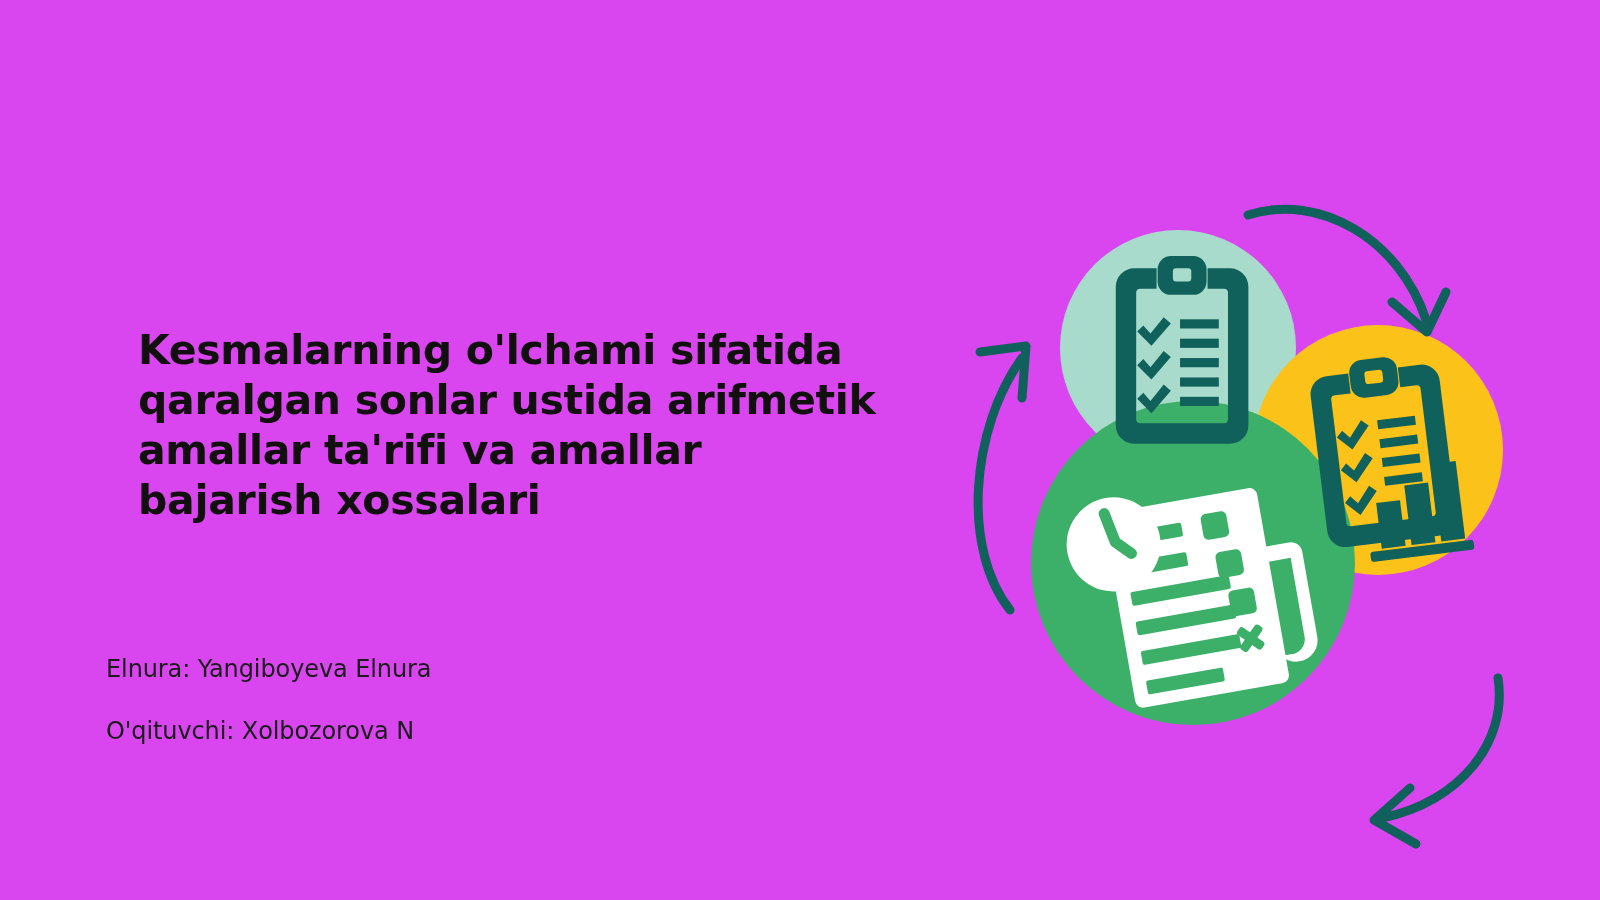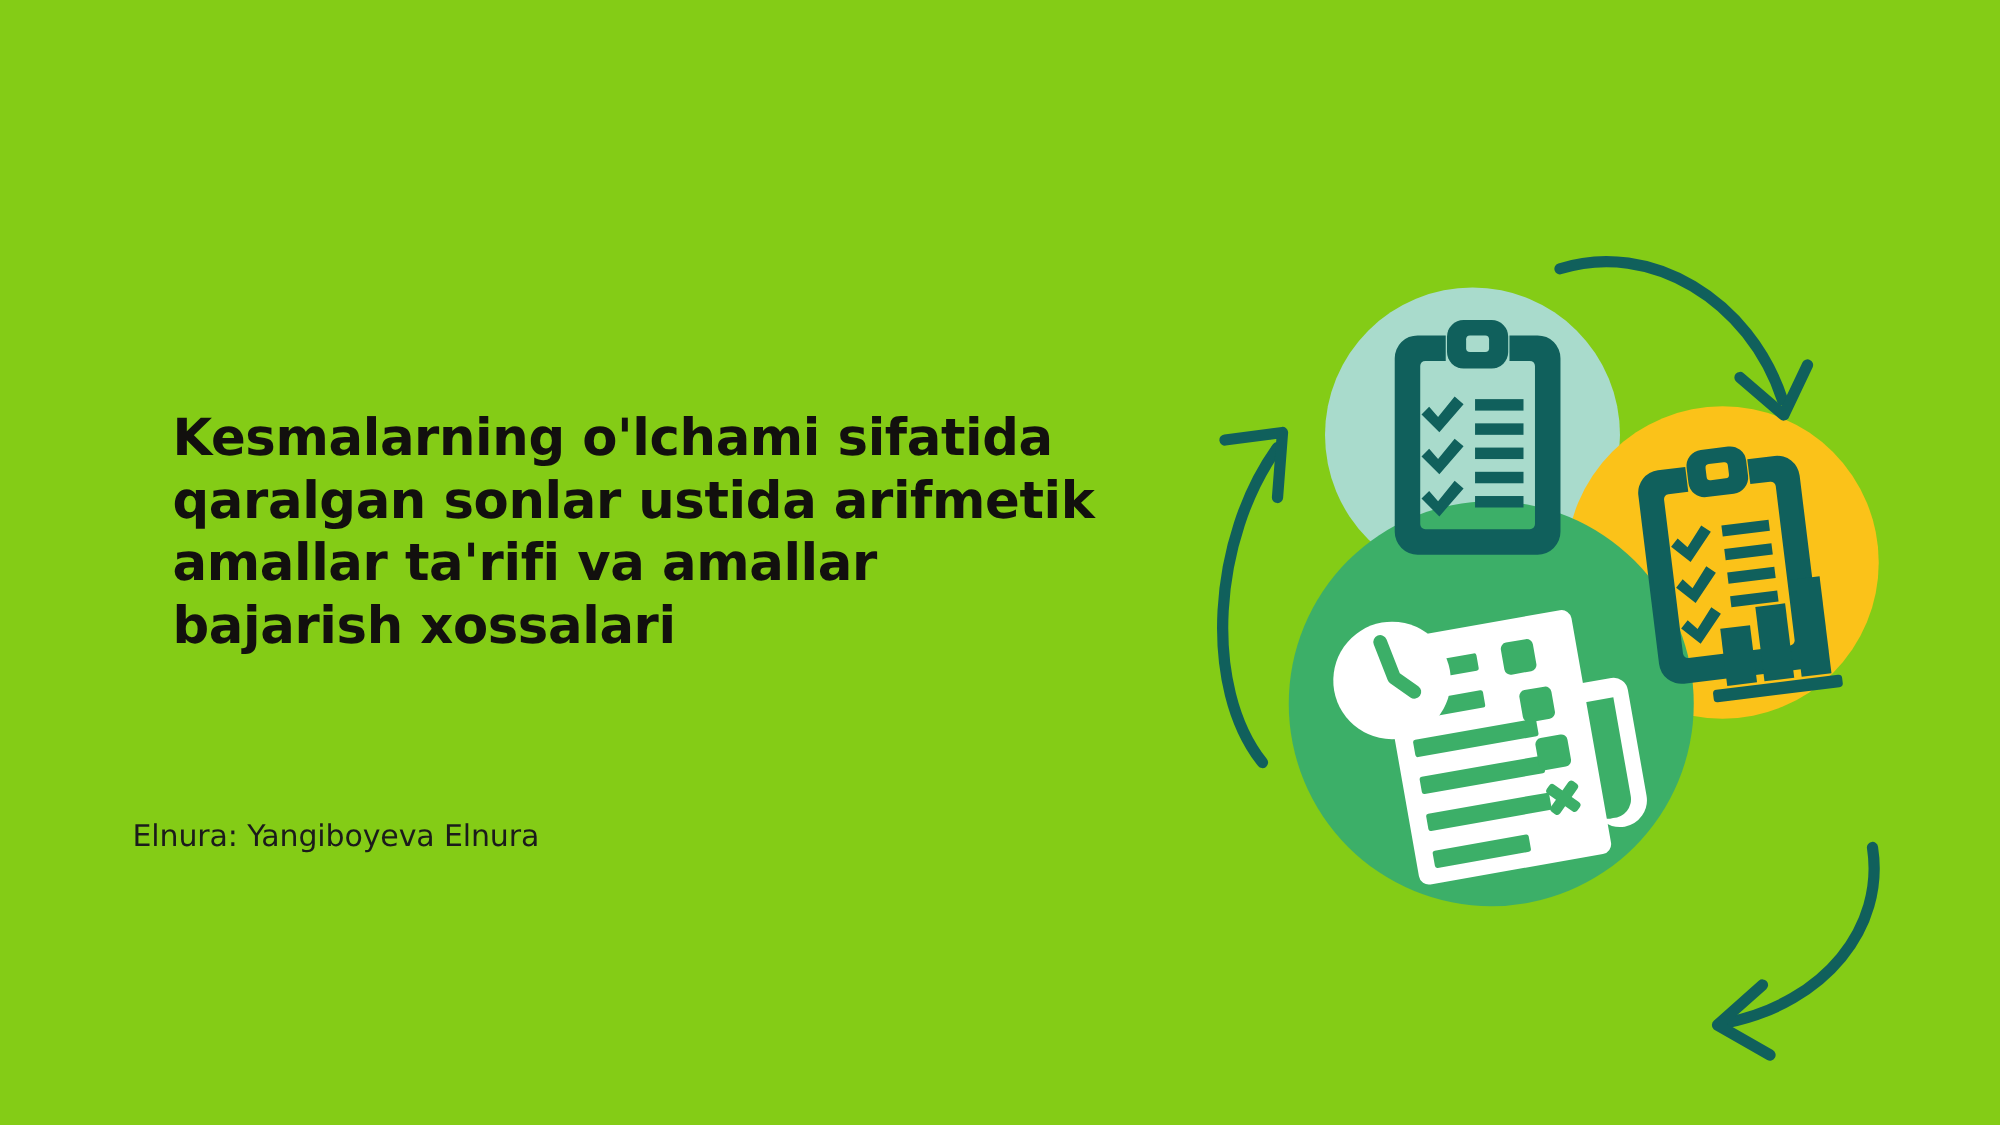--- a/index.html
+++ b/index.html
@@ -11,21 +11,21 @@
     width: 1600px;
     height: 900px;
     overflow: hidden;
     font-family: "Liberation Sans", sans-serif;
     position: relative;
   }
 
   .slide {
     position: absolute;
     inset: 0;
-    background: #84cc16;
+    background: #d946ef;
   }
 
   
   .text-col {
     position: absolute;
     left: 138px;
     top: 325px;
     width: 760px;
   }
 
@@ -78,20 +78,21 @@
 <body>
 
 <div class="slide">
 
   <div class="text-col">
     <h1 class="title">Kesmalarning o'lchami sifatida qaralgan sonlar ustida arifmetik amallar ta'rifi va amallar bajarish xossalari</h1>
   </div>
 
   <div class="byline-block">
     <p class="byline">Elnura: Yangiboyeva Elnura</p>
+    <p class="byline second">O'qituvchi: Xolbozorova N</p>
   </div>
 
   <div class="graphic">
     <svg viewBox="0 0 610 620" xmlns="http://www.w3.org/2000/svg" aria-hidden="true">
 
       <g>
         <circle cx="248" cy="218" r="118" fill="#A9DBCC"></circle>
       </g>
 
       <g>

